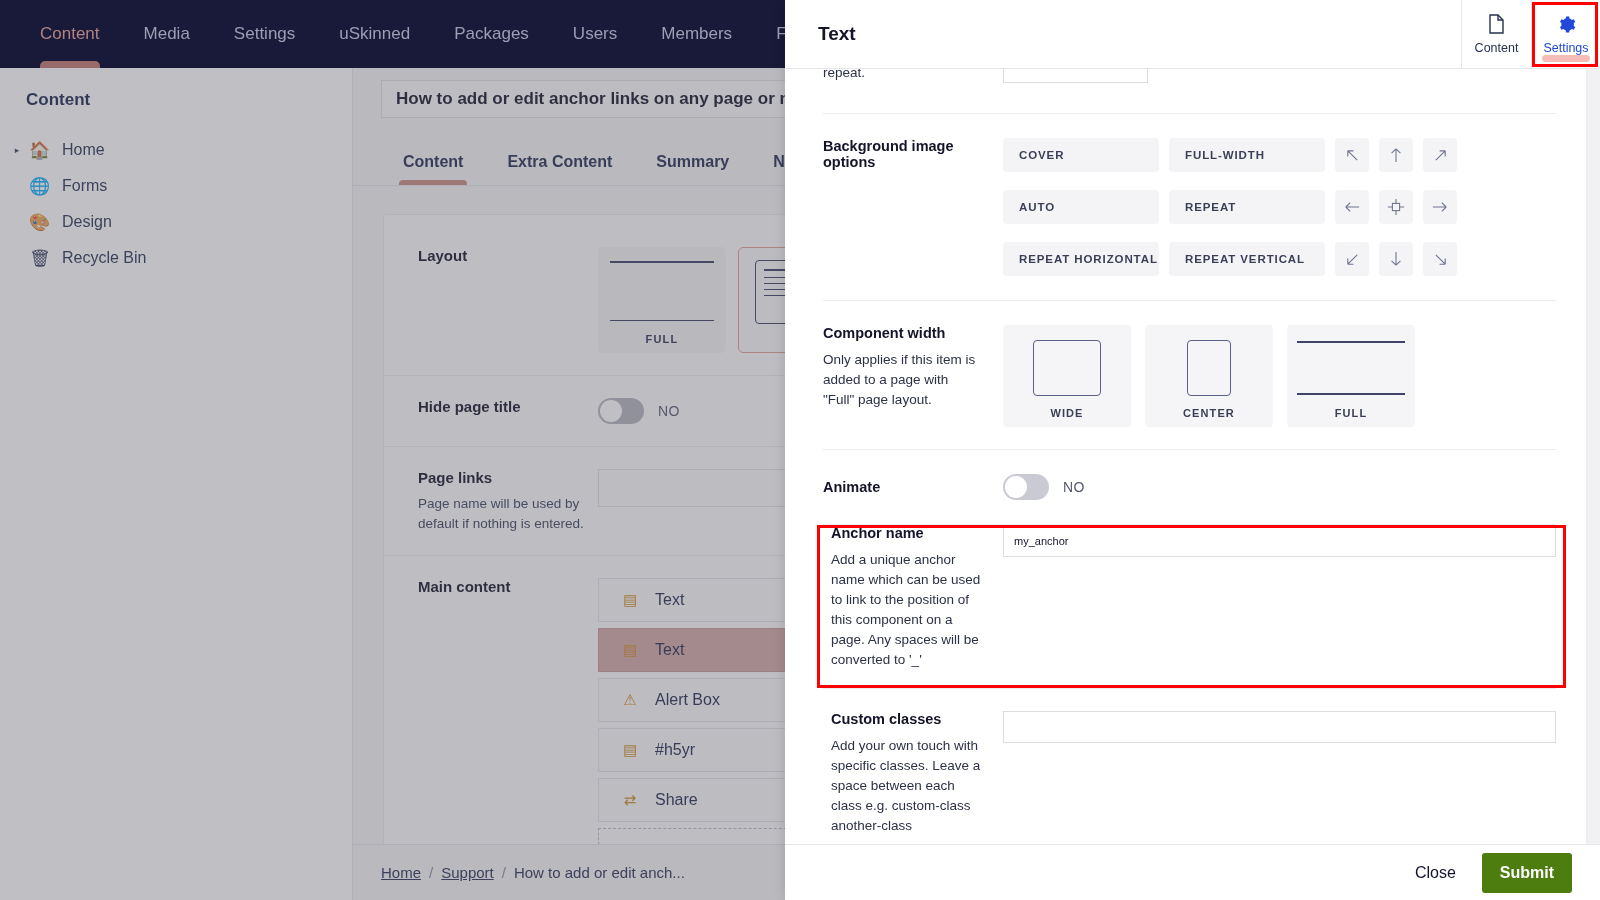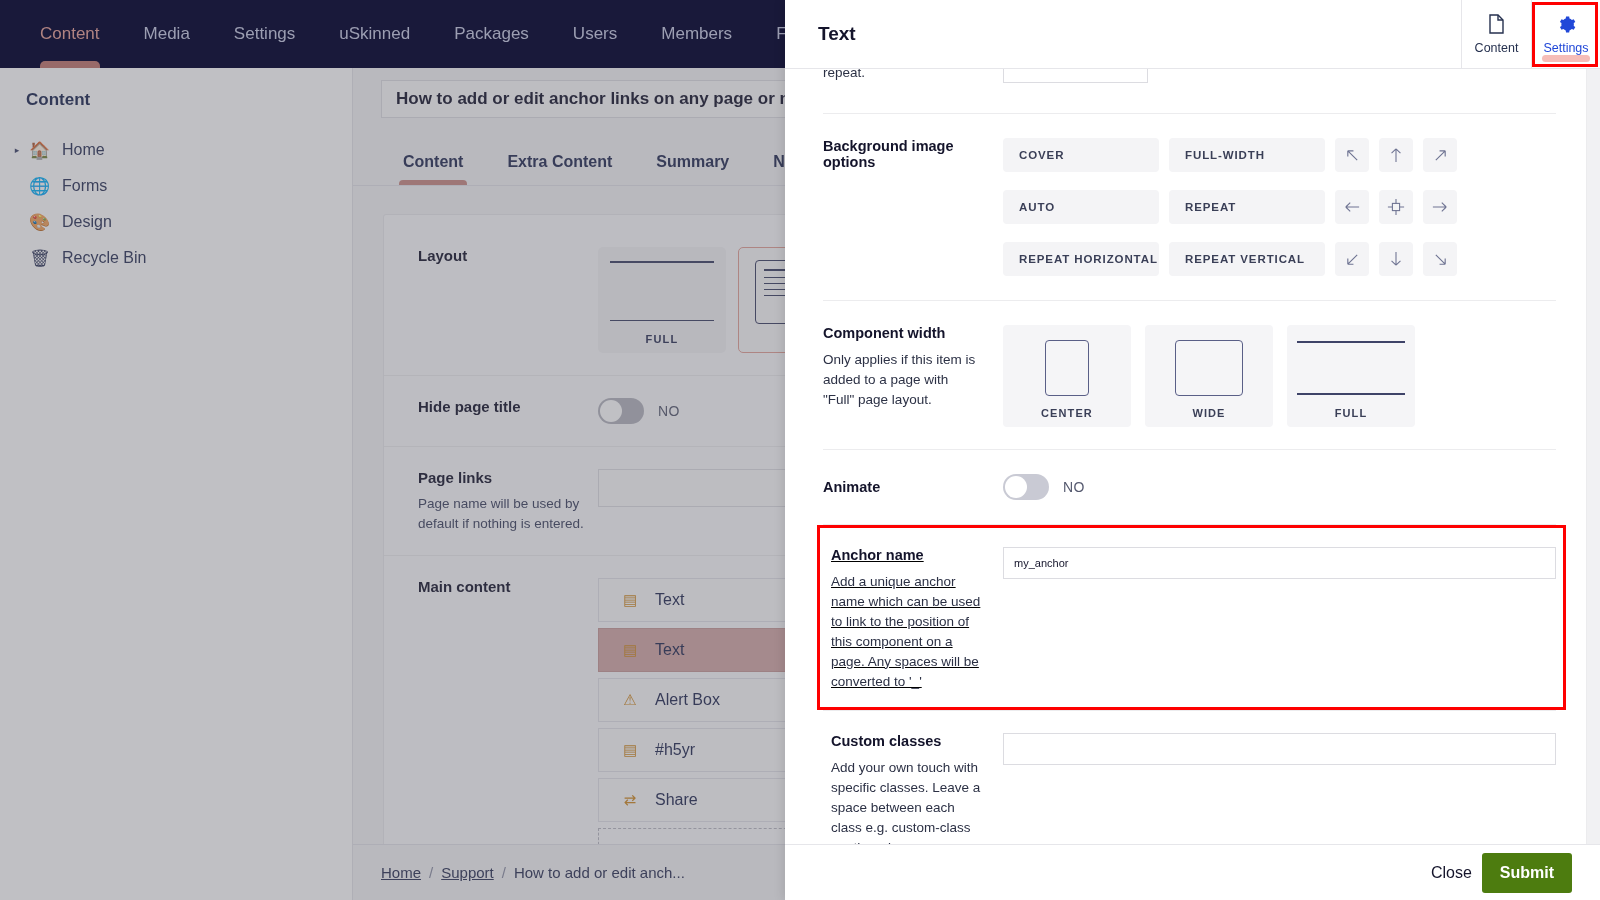--- a/index.html
+++ b/index.html
@@ -152,21 +152,21 @@
   .cwfullbar { position:absolute; left:0; right:0; height:1.6px; background:#3e4368; }
   .cwcap { text-align:center; font-size:11px; letter-spacing:1.1px; font-weight:700; color:#3a3f57; margin-top:8px; }
 
   .pinput { width:100%; height:32px; border:1px solid #dcdce1; background:#fff; font-size:11px; color:#14142b; padding:0 10px; font-family:"Liberation Sans",sans-serif; }
 
   .anchor-wrap { position:relative; }
   .hl-anchor { position:absolute; left:32px; right:20px; top:0; bottom:0; border:3px solid #fe0000; pointer-events:none; }
 
   .p-foot {
     height:56px; flex:0 0 56px; border-top:1px solid #e6e6ea; display:flex;
-    align-items:center; justify-content:flex-end; gap:6px; padding-right:28px; background:#fff;
+    align-items:center; justify-content:flex-end; gap:22px; padding-right:28px; background:#fff;
   }
   .btn-close { font-size:16px; color:#14142b; padding:6px 4px; background:none; border:none; font-family:"Liberation Sans",sans-serif;}
   .btn-submit {
     font-size:16px; font-weight:700; color:#fff; background:#4d7c0f;
     border:none; border-radius:3px; padding:11px 18px; font-family:"Liberation Sans",sans-serif;
   }
 </style>
 </head>
 <body>
 
@@ -460,29 +460,29 @@
 
       <div class="prow" style="padding-top:24px;padding-bottom:22px;">
         <div class="plabel">
           <div class="pt">Component width</div>
           <div class="pd">Only applies if this item is added to a page with "Full" page layout.</div>
         </div>
         <div class="pctl">
           <div class="cw">
             <div class="cwopt">
               <div class="cwthumb">
-                  <div class="cwbox" style="width:44px;height:56px;"></div>
-                </div>
-              <div class="cwcap">CENTER</div>
+                  <div class="cwbox" style="width:68px;height:56px;"></div>
+                </div>
+              <div class="cwcap">WIDE</div>
             </div>
             <div class="cwopt">
               <div class="cwthumb">
-                  <div class="cwbox" style="width:68px;height:56px;"></div>
-                </div>
-              <div class="cwcap">WIDE</div>
+                  <div class="cwbox" style="width:44px;height:56px;"></div>
+                </div>
+              <div class="cwcap">CENTER</div>
             </div>
             <div class="cwopt">
               <div class="cwthumb">
                 <div class="cwfullbar" style="top:4px;"></div>
                 <div class="cwfullbar" style="bottom:4px;"></div>
               </div>
               <div class="cwcap">FULL</div>
             </div>
           </div>
         </div>
@@ -500,21 +500,21 @@
                 <div class="knob"></div>
               </div>
             <div class="tglval">NO</div>
           </div>
         </div>
       </div>
 
       <div class="hr"></div>
 
       <div class="anchor-wrap">
-        <div class="prow" style="padding-top:22px;padding-bottom:20px;text-decoration:underline;">
+        <div class="prow" style="padding-bottom:20px;">
           <div class="plabel" style="padding-left:8px;">
             <div class="pt">Anchor name</div>
             <div class="pd" style="max-height:118px;overflow:hidden;">Add a unique anchor name which can be used to link to the position of this component on a page. Any spaces will be converted to '_'</div>
           </div>
           <div class="pctl">
             <input class="pinput" value="my_anchor" style="">
           </div>
         </div>
         <div class="hl-anchor"></div>
       </div>

